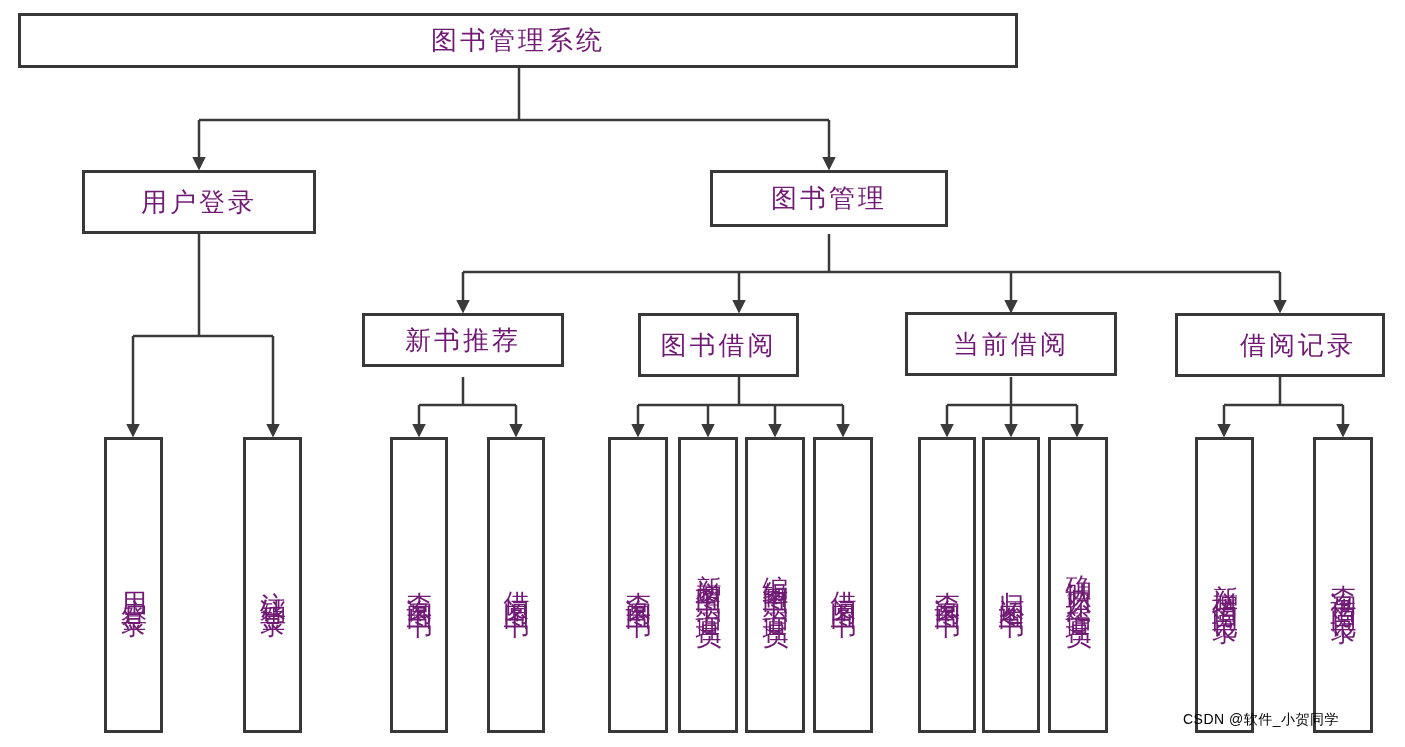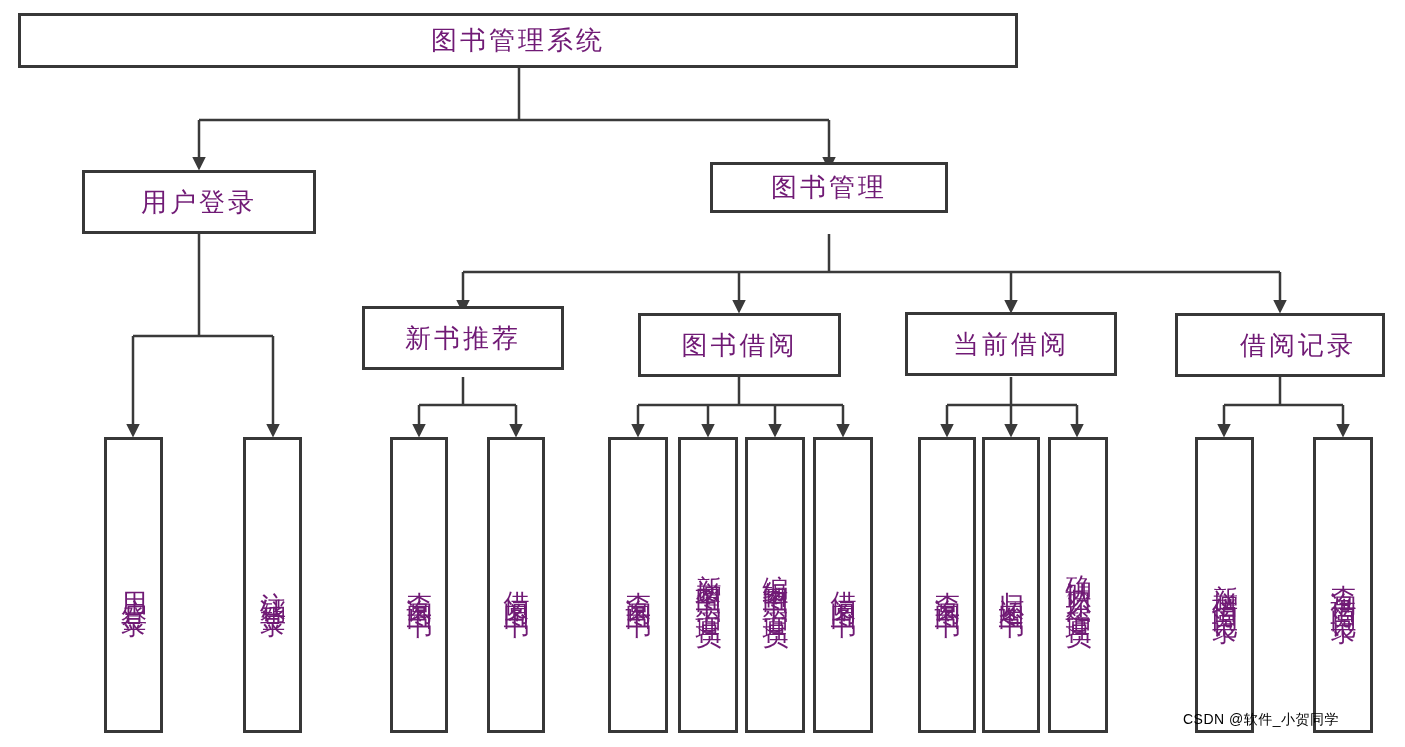--- a/index.html
+++ b/index.html
@@ -94,27 +94,27 @@
     </g>
   </svg>
 
   <div class="watermark">CSDN @软件_小贺同学</div>
 <div class="box" style="left: 18px; top: 13px; width: 1000px; height: 55px;">
       <span>图书管理系统</span>
     </div>
     <div class="box" style="left: 82px; top: 170px; width: 234px; height: 64px;">
       <span>用户登录</span>
     </div>
-    <div class="box" style="left: 710px; top: 162px; width: 238px; height: 51px;">
+    <div class="box" style="left: 710px; top: 170px; width: 238px; height: 57px;">
       <span>图书管理</span>
     </div>
-    <div class="box" style="left: 362px; top: 306px; width: 202px; height: 64px; text-align: right;">
+    <div class="box" style="left: 362px; top: 313px; width: 202px; height: 54px; text-align: right;">
       <span>新书推荐</span>
     </div>
-    <div class="box" style="left: 638px; top: 313px; width: 203px; height: 64px;">
+    <div class="box" style="left: 638px; top: 313px; width: 161px; height: 64px;">
       <span>图书借阅</span>
     </div>
     <div class="box" style="left: 905px; top: 312px; width: 212px; height: 64px;">
       <span>当前借阅</span>
     </div>
     <div class="box" style="left: 1175px; top: 313px; width: 210px; height: 64px; padding-left: 36px;">
       <span>借阅记录</span>
     </div>
     <div class="box vert" style="left: 104px; top: 437px; width: 59px; height: 296px;">
       <span>用户登录</span>

